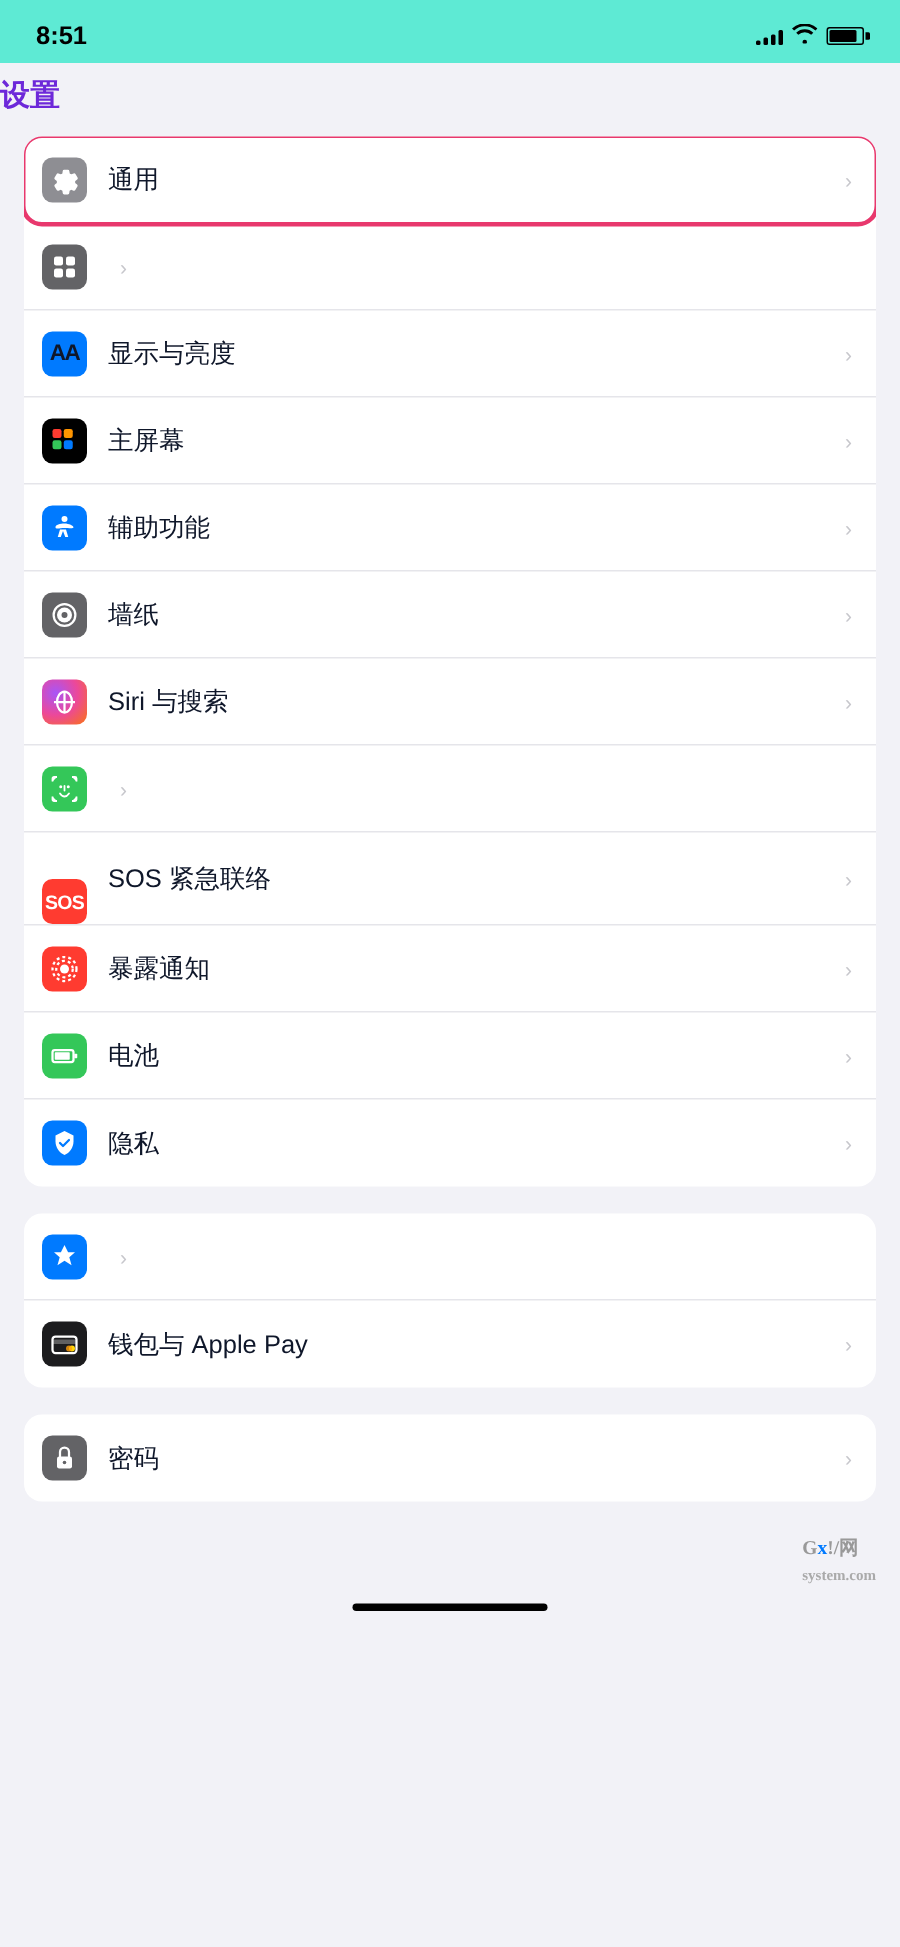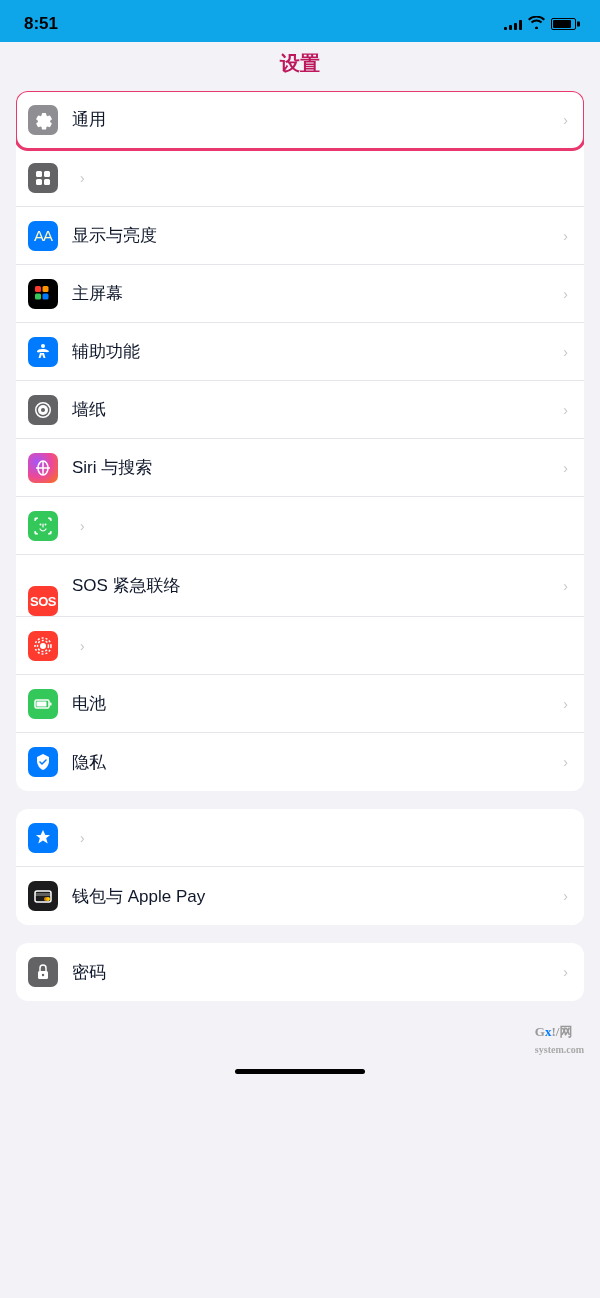--- a/index.html
+++ b/index.html
@@ -11,21 +11,21 @@
       font-family: -apple-system, 'PingFang SC', 'Helvetica Neue', sans-serif;
       overflow-x: hidden;
     }
 
     
     .status-bar {
       display: flex;
       justify-content: space-between;
       align-items: center;
       padding: 14px 24px 8px 24px;
-      background: #0ea5e9;
+      background: #5eead4;
     }
     .status-time {
       font-size: 17px;
       font-weight: 600;
       color: #000;
     }
     .status-icons {
       display: flex;
       align-items: center;
       gap: 6px;
@@ -69,24 +69,24 @@
     }
     .battery-fill {
       width: 85%;
       height: 100%;
       background: #000;
       border-radius: 1px;
     }
 
     
     .page-title {
-      text-align: center;
+      text-align: left;
       font-size: 20px;
       font-weight: 600;
-      color: #be185d;
+      color: #6d28d9;
       padding: 8px 0 14px 0;
       background: #f2f2f7;
     }
 
     
     .section {
       margin-bottom: 18px;
     }
 
     
@@ -215,21 +215,21 @@
           <rect x="11" y="3" width="6" height="6" rx="1.5"></rect>
           <rect x="3" y="11" width="6" height="6" rx="1.5"></rect>
           <rect x="11" y="11" width="6" height="6" rx="1.5"></rect>
         </svg>
       </div>
       <span class="chevron">›</span>
     </div>
 
     <div class="settings-item">
       <div class="item-icon" style="background:#007aff;">
-        <span style="font-size:15px;font-weight:400;color:#fef9c3;letter-spacing:-1px;">AA</span>
+        <span style="font-size:15px;font-weight:700;color:#0f172a;letter-spacing:-1px;">AA</span>
       </div>
       <span class="item-label">显示与亮度</span>
       <span class="chevron">›</span>
     </div>
 
     <div class="settings-item">
       <div class="item-icon" style="background:#000; border-radius:7px;">
         <svg width="20" height="20" viewBox="0 0 20 20" fill="none">
           <rect x="2" y="2" width="6" height="6" rx="1.5" fill="#ff3b30"></rect>
           <rect x="9.5" y="2" width="6" height="6" rx="1.5" fill="#ff9500"></rect>
@@ -300,20 +300,21 @@
     </div>
 
     <div class="settings-item">
       <div class="item-icon" style="background:#ff3b30;">
         <svg width="20" height="20" viewBox="0 0 20 20" fill="white">
           <circle cx="10" cy="10" r="3"></circle>
           <circle cx="10" cy="10" r="5.5" stroke="white" stroke-width="1.5" fill="none" stroke-dasharray="2 2"></circle>
           <circle cx="10" cy="10" r="8" stroke="white" stroke-width="1.5" fill="none" stroke-dasharray="2 2"></circle>
         </svg>
       </div>
+      <span class="item-label">暴露通知</span>
       <span class="chevron">›</span>
     </div>
 
     <div class="settings-item">
       <div class="item-icon" style="background:#34c759;">
         <svg width="20" height="20" viewBox="0 0 20 20" fill="white">
           <rect x="2" y="6" width="14" height="8" rx="1.5" stroke="white" stroke-width="1.5" fill="none"></rect>
           <rect x="3.5" y="7.5" width="10" height="5" rx="0.5" fill="white"></rect>
           <rect x="16.5" y="8.5" width="2" height="3" rx="0.5" fill="white"></rect>
         </svg>

